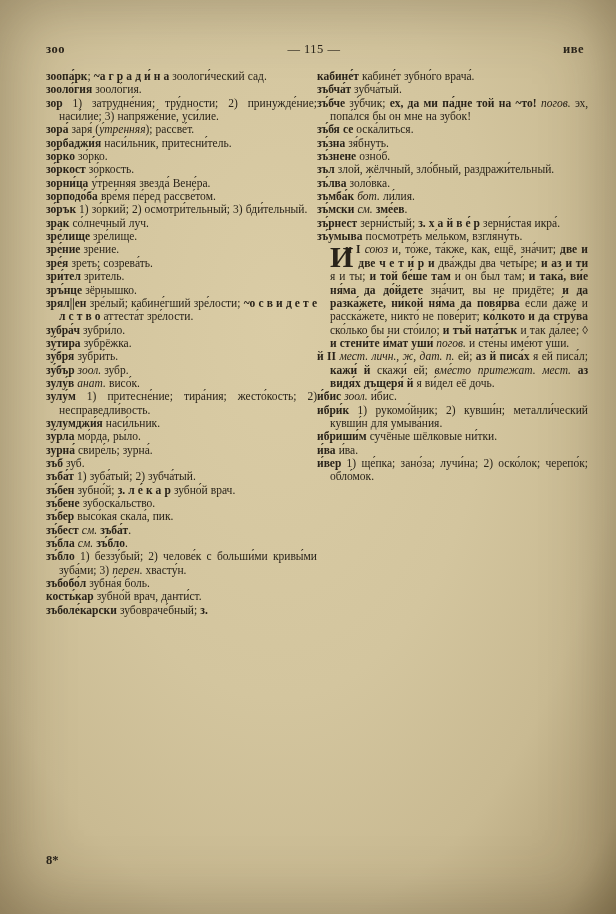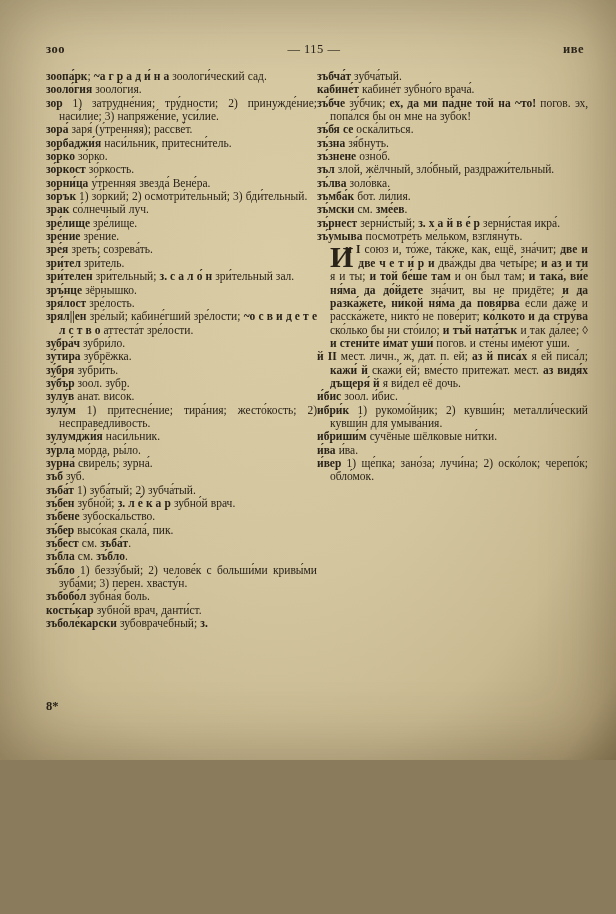--- a/index.html
+++ b/index.html
@@ -1,18 +1,18 @@
 <!DOCTYPE html>
 <html><head>
 <meta charset="utf-8">
 <style>
   html,body{margin:0;padding:0;background:#8a7b5c;}
   .page{
     position:relative;
-    width:616px;height:760px;
+    width:616px;height:914px;
     overflow:hidden;
     background:
       radial-gradient(ellipse at 45% 35%, #dacca5 0%, #d3c59e 45%, #c9ba92 72%, #b2a179 92%, #95855f 100%);
     box-shadow: inset 0 0 70px rgba(60,45,20,.38);
     font-family:"Liberation Serif", serif;
     color:#29231a;
   }
   .header{
     position:absolute;top:42px;left:46px;right:32px;
     display:flex;justify-content:space-between;align-items:baseline;
@@ -29,21 +29,21 @@
     margin:0;
     font-size:11.5px;
     line-height:13.35px;
     text-align:justify;
     padding-left:13px;
     text-indent:-13px;
     word-spacing:.2px;
   }
   .seg-h{font-weight:bold;}
   .seg-b{font-weight:bold;}
-  .seg-i{}
+  .seg-i{font-style:italic;}
   .seg-n{font-weight:normal;}
   .dropcap{
     float:left;
     font-weight:bold;
     font-size:30px;
     line-height:24px;
     margin:2px 5px 0 0;
     text-indent:0;
   }
   .footer{
@@ -64,29 +64,28 @@
   <div class="columns">
     <div class="col" id="col-left">
         <p class="entry"><span class="seg-h">зоопа́рк</span><span class="seg-n">; </span><span class="seg-b">~а г р а д и́ н а</span><span class="seg-n"> зоологи́ческий сад.</span></p>
         <p class="entry"><span class="seg-h">зооло́гия</span><span class="seg-n"> зооло́гия.</span></p>
         <p class="entry"><span class="seg-h">зор</span><span class="seg-n"> 1) затрудне́ния; тру́дности; 2) принужде́ние; наси́лие; 3) напряже́ние, уси́лие.</span></p>
         <p class="entry"><span class="seg-h">зора́</span><span class="seg-n"> заря́ (</span><span class="seg-i">у́тренняя</span><span class="seg-n">); рассве́т.</span></p>
         <p class="entry"><span class="seg-h">зорбаджи́я</span><span class="seg-n"> наси́льник, притесни́тель.</span></p>
         <p class="entry"><span class="seg-h">зо́рко</span><span class="seg-n"> зо́рко.</span></p>
         <p class="entry"><span class="seg-h">зо́ркост</span><span class="seg-n"> зо́ркость.</span></p>
         <p class="entry"><span class="seg-h">зорни́ца</span><span class="seg-n"> у́тренняя звезда́ Вене́ра.</span></p>
+        <p class="entry"><span class="seg-h">зорподо́ба</span><span class="seg-n"> вре́мя пе́ред рассве́том.</span></p>
         <p class="entry"><span class="seg-h">зо́рък</span><span class="seg-n"> 1) зо́ркий; 2) осмотри́тельный; 3) бди́тельный.</span></p>
         <p class="entry"><span class="seg-h">зрак</span><span class="seg-n"> со́лнечный луч.</span></p>
         <p class="entry"><span class="seg-h">зре́лище</span><span class="seg-n"> зре́лище.</span></p>
         <p class="entry"><span class="seg-h">зре́ние</span><span class="seg-n"> зре́ние.</span></p>
         <p class="entry"><span class="seg-h">зре́я</span><span class="seg-n"> зреть; созрева́ть.</span></p>
         <p class="entry"><span class="seg-h">зри́тел</span><span class="seg-n"> зри́тель.</span></p>
-        <p class="entry"><span class="seg-h">зри́телен</span><span class="seg-n"> зри́тельный; </span><span class="seg-b">з. с а л о́ н</span><span class="seg-n"> зри́тельный зал.</span></p>
         <p class="entry"><span class="seg-h">зръ́нце</span><span class="seg-n"> зёрнышко.</span></p>
-        <p class="entry"><span class="seg-h">зря́лост</span><span class="seg-n"> зре́лость.</span></p>
         <p class="entry"><span class="seg-h">зрял||ен</span><span class="seg-n"> зре́лый; кабине́гший зре́лости; </span><span class="seg-b">~о с в и д е т е л с т в о</span><span class="seg-n"> аттеста́т зре́лости.</span></p>
         <p class="entry"><span class="seg-h">зубра́ч</span><span class="seg-n"> зубри́ло.</span></p>
         <p class="entry"><span class="seg-h">зу́тира</span><span class="seg-n"> зубрёжка.</span></p>
         <p class="entry"><span class="seg-h">зу́бря</span><span class="seg-n"> зубри́ть.</span></p>
         <p class="entry"><span class="seg-h">зу́бър</span><span class="seg-i"> зоол.</span><span class="seg-n"> зубр.</span></p>
         <p class="entry"><span class="seg-h">зулу́в</span><span class="seg-i"> анат.</span><span class="seg-n"> висо́к.</span></p>
         <p class="entry"><span class="seg-h">зулу́м</span><span class="seg-n"> 1) притесне́ние; тира́ния; жесто́кость; 2) несправедли́вость.</span></p>
         <p class="entry"><span class="seg-h">зулумджи́я</span><span class="seg-n"> наси́льник.</span></p>
         <p class="entry"><span class="seg-h">зу́рла</span><span class="seg-n"> мо́рда, ры́ло.</span></p>
         <p class="entry"><span class="seg-h">зурна́</span><span class="seg-n"> свире́ль; зурна́.</span></p>
@@ -96,22 +95,22 @@
         <p class="entry"><span class="seg-h">зъ́бене</span><span class="seg-n"> зубоска́льство.</span></p>
         <p class="entry"><span class="seg-h">зъ́бер</span><span class="seg-n"> высо́кая скала́, пик.</span></p>
         <p class="entry"><span class="seg-h">зъ́бест</span><span class="seg-i"> см.</span><span class="seg-b"> зъба́т</span><span class="seg-n">.</span></p>
         <p class="entry"><span class="seg-h">зъ́бла</span><span class="seg-i"> см.</span><span class="seg-b"> зъ́бло</span><span class="seg-n">.</span></p>
         <p class="entry"><span class="seg-h">зъ́бло</span><span class="seg-n"> 1) беззу́бый; 2) челове́к с больши́ми кривы́ми зуба́ми; 3) </span><span class="seg-i">перен.</span><span class="seg-n"> хвасту́н.</span></p>
         <p class="entry"><span class="seg-h">зъбобо́л</span><span class="seg-n"> зубна́я боль.</span></p>
         <p class="entry"><span class="seg-h">кость́кар</span><span class="seg-n"> зубно́й врач, данти́ст.</span></p>
         <p class="entry"><span class="seg-h">зъболе́карски</span><span class="seg-n"> зубовраче́бный; </span><span class="seg-b">з.</span></p>
       </div>
     <div class="col" id="col-right">
+        <p class="entry"><span class="seg-b">кабине́т</span><span class="seg-n"> кабине́т зубно́го врача́.</span></p>
         <p class="entry"><span class="seg-h">зъбча́т</span><span class="seg-n"> зубча́тый.</span></p>
-        <p class="entry"><span class="seg-b">кабине́т</span><span class="seg-n"> кабине́т зубно́го врача́.</span></p>
         <p class="entry"><span class="seg-h">зъ́бче</span><span class="seg-n"> зу́бчик; </span><span class="seg-b">ех, да ми па́дне той на ~то!</span><span class="seg-i"> погов.</span><span class="seg-n"> эх, попа́лся бы он мне на зубо́к!</span></p>
         <p class="entry"><span class="seg-h">зъ́бя се</span><span class="seg-n"> оска́литься.</span></p>
         <p class="entry"><span class="seg-h">зъ́зна</span><span class="seg-n"> зя́бнуть.</span></p>
         <p class="entry"><span class="seg-h">зъ́знене</span><span class="seg-n"> озно́б.</span></p>
         <p class="entry"><span class="seg-h">зъл</span><span class="seg-n"> злой, жёлчный, зло́бный, раздражи́тельный.</span></p>
         <p class="entry"><span class="seg-h">зъ́лва</span><span class="seg-n"> золо́вка.</span></p>
         <p class="entry"><span class="seg-h">зъмба́к</span><span class="seg-i"> бот.</span><span class="seg-n"> ли́лия.</span></p>
         <p class="entry"><span class="seg-h">зъ́мски</span><span class="seg-i"> см.</span><span class="seg-b"> зме́ев</span><span class="seg-n">.</span></p>
         <p class="entry"><span class="seg-h">зъ́рнест</span><span class="seg-n"> зерни́стый; </span><span class="seg-b">з. х а й в е́ р</span><span class="seg-n"> зерни́стая икра́.</span></p>
         <p class="entry"><span class="seg-h">зъ́умыва</span><span class="seg-n"> посмотре́ть ме́льком, взгляну́ть.</span></p>

